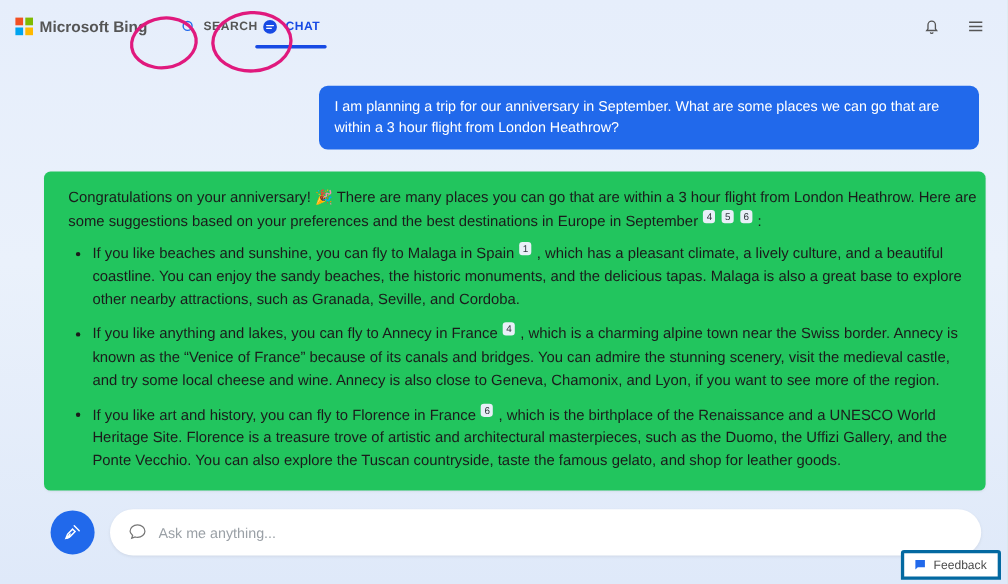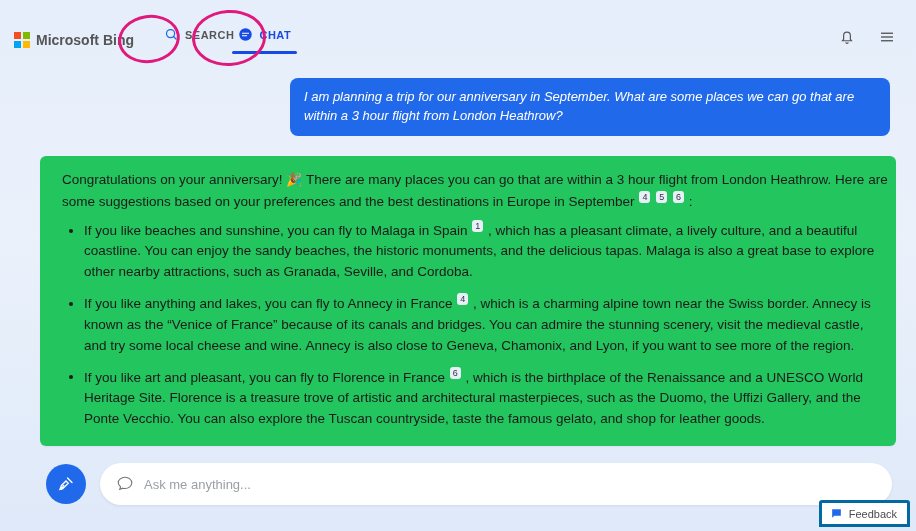--- a/index.html
+++ b/index.html
@@ -1,19 +1,19 @@
 <!DOCTYPE html>
 <html><head>
 <meta charset="utf-8">
 <style>
   * { box-sizing: border-box; margin: 0; padding: 0; }
   html, body { width: 916px; height: 531px; overflow: hidden; font-family: "Segoe UI", Arial, sans-serif; background: linear-gradient(180deg, #e6eefb 0%, #eaf1fb 45%, #dfe9f9 100%); }
 
   
-  .header { display: flex; align-items: flex-end; height: 48px; padding: 0 18px 0 14px; position: relative; }
+  .header { display: flex; align-items: center; height: 48px; padding: 0 18px 0 14px; position: relative; }
   .logo { display: flex; align-items: center; gap: 6px; cursor: pointer; }
   .logo-tiles { width: 16px; height: 16px; position: relative; }
   .logo-tiles span { position: absolute; width: 7px; height: 7px; }
   .t1 { background:#F25022; top:0; left:0; }
   .t2 { background:#7FBA00; top:0; right:0; }
   .t3 { background:#00A4EF; bottom:0; left:0; }
   .t4 { background:#FFB900; bottom:0; right:0; }
   .logo-text { font-size: 14px; color:#555; font-weight:600; }
 
   .tabs { display:flex; margin-left: 28px; }
@@ -27,21 +27,21 @@
   .icon-btn svg { width:18px; height:18px; stroke:#555; }
 
   
   .annot { position:absolute; border:3px solid #e0197d; border-radius:50%; pointer-events:none; }
   .annot1 { width:62px; height:48px; left:118px; top:15px; transform:rotate(-8deg); }
   .annot2 { width:74px; height:56px; left:192px; top:10px; transform:rotate(-3deg); }
 
   
   .chat-col { position:absolute; left:40px; right:20px; top:78px; bottom:48px; display:flex; flex-direction:column; }
 
-  .user-bubble { align-self:flex-end; max-width:600px; background:#2169eb; color:#fff; font-size:13px; line-height:1.45; padding:10px 14px; border-radius:8px; margin-bottom:20px; margin-right:6px;font-style:italic; }
+  .user-bubble { align-self:flex-end; max-width:600px; background:#2169eb; color:#fff; font-size:13px; line-height:1.45; padding:10px 14px; border-radius:8px; margin-bottom:20px; margin-right:6px; }
 
   .bot-card { background:#22c55e; border-radius:6px; padding:14px 7px 14px 22px; font-size:13.5px; line-height:1.55; color:#1b1b1b; box-shadow:0 1px 2px rgba(0,0,0,.05); flex:0 0 auto; max-height:290px; overflow:hidden; }
   .bot-card b { font-weight:400; }
   .cite { display:inline-block; font-size:9px; background:#e9eff8; color:#30353b; border-radius:3px; padding:0 3px; line-height:12px; vertical-align:super; margin:0 1px; cursor:pointer; }
   .emoji { font-size:13px; }
   .bot-card ul { margin:8px 0 0 22px; padding:0; }
   .bot-card li { margin-bottom:10px; }
 
   
   .input-row { position:absolute; left:46px; right:24px; bottom:26px; display:flex; align-items:center; gap:14px; }
@@ -121,21 +121,21 @@
     <ul>
       <li>
         <span>If you like </span><b>beaches</b><span> and </span><b>sunshine</b><span>, you can fly to </span><b>Malaga</b><span> in Spain</span>
         <span class="cite">1</span><span> , which has a pleasant climate, a lively culture, and a beautiful coastline. You can enjoy the sandy beaches, the historic monuments, and the delicious tapas. Malaga is also a great base to explore other nearby attractions, such as Granada, Seville, and Cordoba.</span>
       </li>
       <li>
         <span>If you like </span><b>anything</b><span> and </span><b>lakes</b><span>, you can fly to </span><b>Annecy</b><span> in France</span>
         <span class="cite">4</span><span> , which is a charming alpine town near the Swiss border. Annecy is known as the “Venice of France” because of its canals and bridges. You can admire the stunning scenery, visit the medieval castle, and try some local cheese and wine. Annecy is also close to Geneva, Chamonix, and Lyon, if you want to see more of the region.</span>
       </li>
       <li>
-        <span>If you like </span><b>art</b><span> and </span><b>pleasant</b><span>, you can fly to </span><b>Florence</b><span> in France</span>
+        <span>If you like </span><b>art</b><span> and </span><b>history</b><span>, you can fly to </span><b>Florence</b><span> in France</span>
         <span class="cite">6</span><span> , which is the birthplace of the Renaissance and a UNESCO World Heritage Site. Florence is a treasure trove of artistic and architectural masterpieces, such as the Duomo, the Uffizi Gallery, and the Ponte Vecchio. You can also explore the Tuscan countryside, taste the famous gelato, and shop for leather goods.</span>
       </li>
     </ul>
   </div>
 </div>
 
 <div class="input-row">
   <div class="broom">
     <svg viewBox="0 0 24 24" fill="none" stroke="#fff" stroke-width="1.8" stroke-linecap="round">
         <path d="M14 4l6 6"></path>

